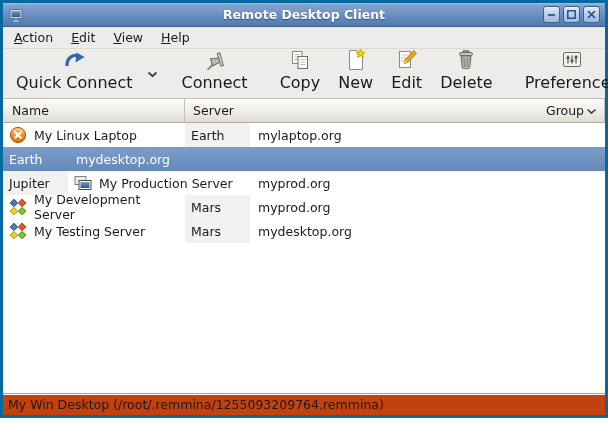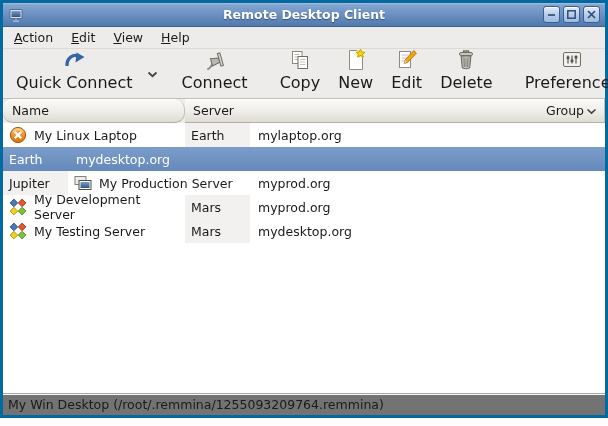--- a/index.html
+++ b/index.html
@@ -34,39 +34,39 @@
   .tool-button .ticon{ height:26px; display:flex; align-items:center; }
   .tool-label{ font-size:16px; white-space:nowrap; }
   .drop-button{ display:flex; align-items:center; padding:0 6px; margin-right:8px; }
   .tool-sep{ width:1px; background:#c6c2ba; margin:3px 7px; box-shadow:1px 0 0 #fafaf8; }
 
   
   .header-row{ height:24px; flex:0 0 24px; display:flex; }
   .col-header{ background:linear-gradient(#fbfaf8, #efede9 55%, #dfdcd5);
     border-right:1px solid #c3bfb6; border-bottom:1px solid #b3aea5;
     box-shadow:inset 0 1px 0 #fff; display:flex; align-items:center; padding-left:9px; }
-  .col-name{ width:182px;border-radius:10px; }
+  .col-name{ width:182px; }
   .col-group{ width:65px; padding-left:6px; justify-content:space-between; padding-right:7px; }
   .col-server{ flex:1; padding-left:8px; border-right:none; }
 
   
   .list{ flex:1; background:#fff; overflow:hidden; display:flex; flex-direction:column; }
   .row{ height:24px; flex:0 0 24px; display:flex; align-items:stretch; }
   .cell{ display:flex; align-items:center; }
   .cell-name{ width:182px; padding-left:6px; gap:7px; }
   .cell-group{ width:65px; padding-left:6px; background:#f2f1ef; }
   .cell-server{ flex:1; padding-left:8px; }
   .row.selected{ background:linear-gradient(#7c9dca, #6489bb); color:#fff; }
   .row.selected .cell-group{ background:transparent; }
   .row-icon{ width:18px; height:18px; flex:0 0 18px; display:flex; }
 
   .empty-area{ flex:1; background:#fff; }
 
   
-  .statusbar{ height:22px; flex:0 0 22px; background:#737373; border-top:1px solid #aaa59d;
+  .statusbar{ height:22px; flex:0 0 22px; background:#c2410c; border-top:1px solid #aaa59d;
     box-shadow:inset 0 1px 0 #fbfaf9; display:flex; align-items:center; padding:0 5px; }
 </style>
 </head>
 <body>
 
 <svg style="position:absolute;width:0;height:0" aria-hidden="true">
   <defs>
     <linearGradient id="g-orange" x1="0" y1="0" x2="0" y2="1">
       <stop offset="0" stop-color="#fdb95e"></stop>
         <stop offset="1" stop-color="#e06f00"></stop>

